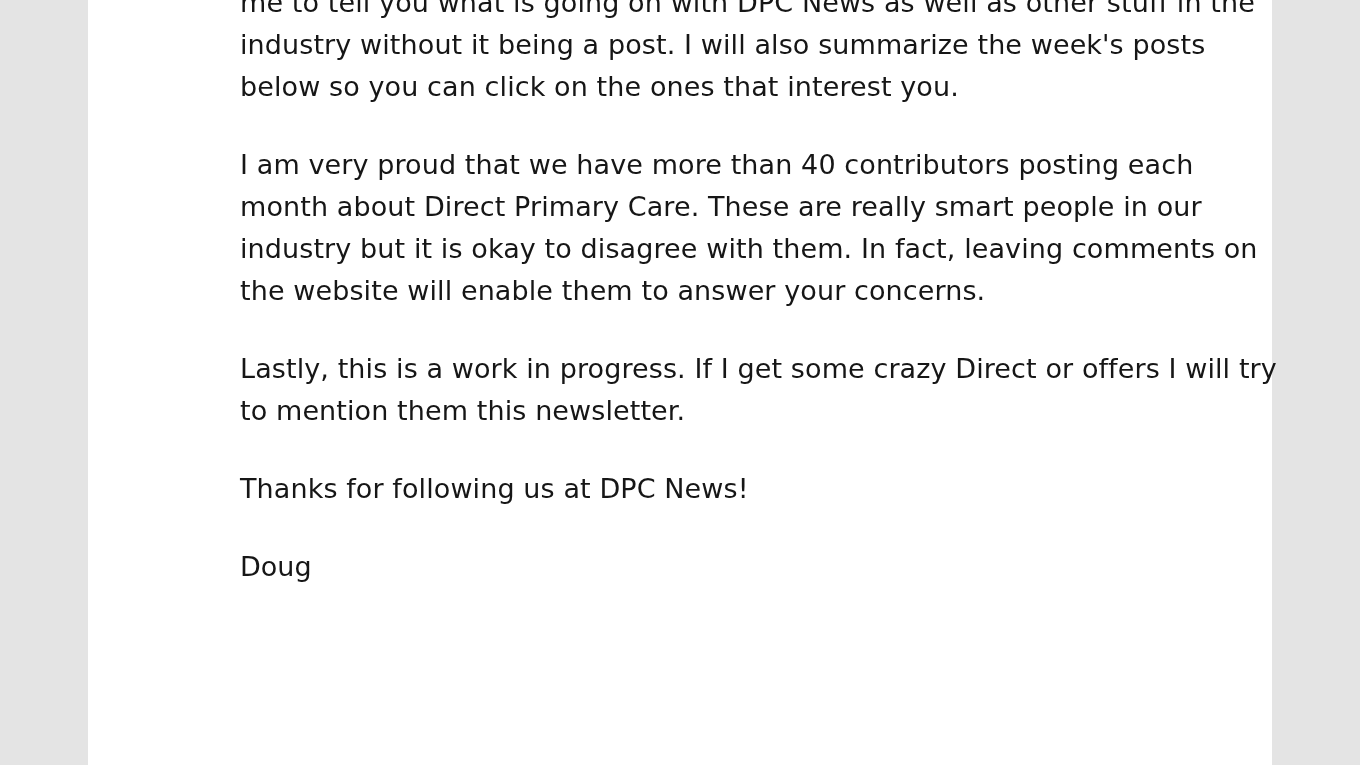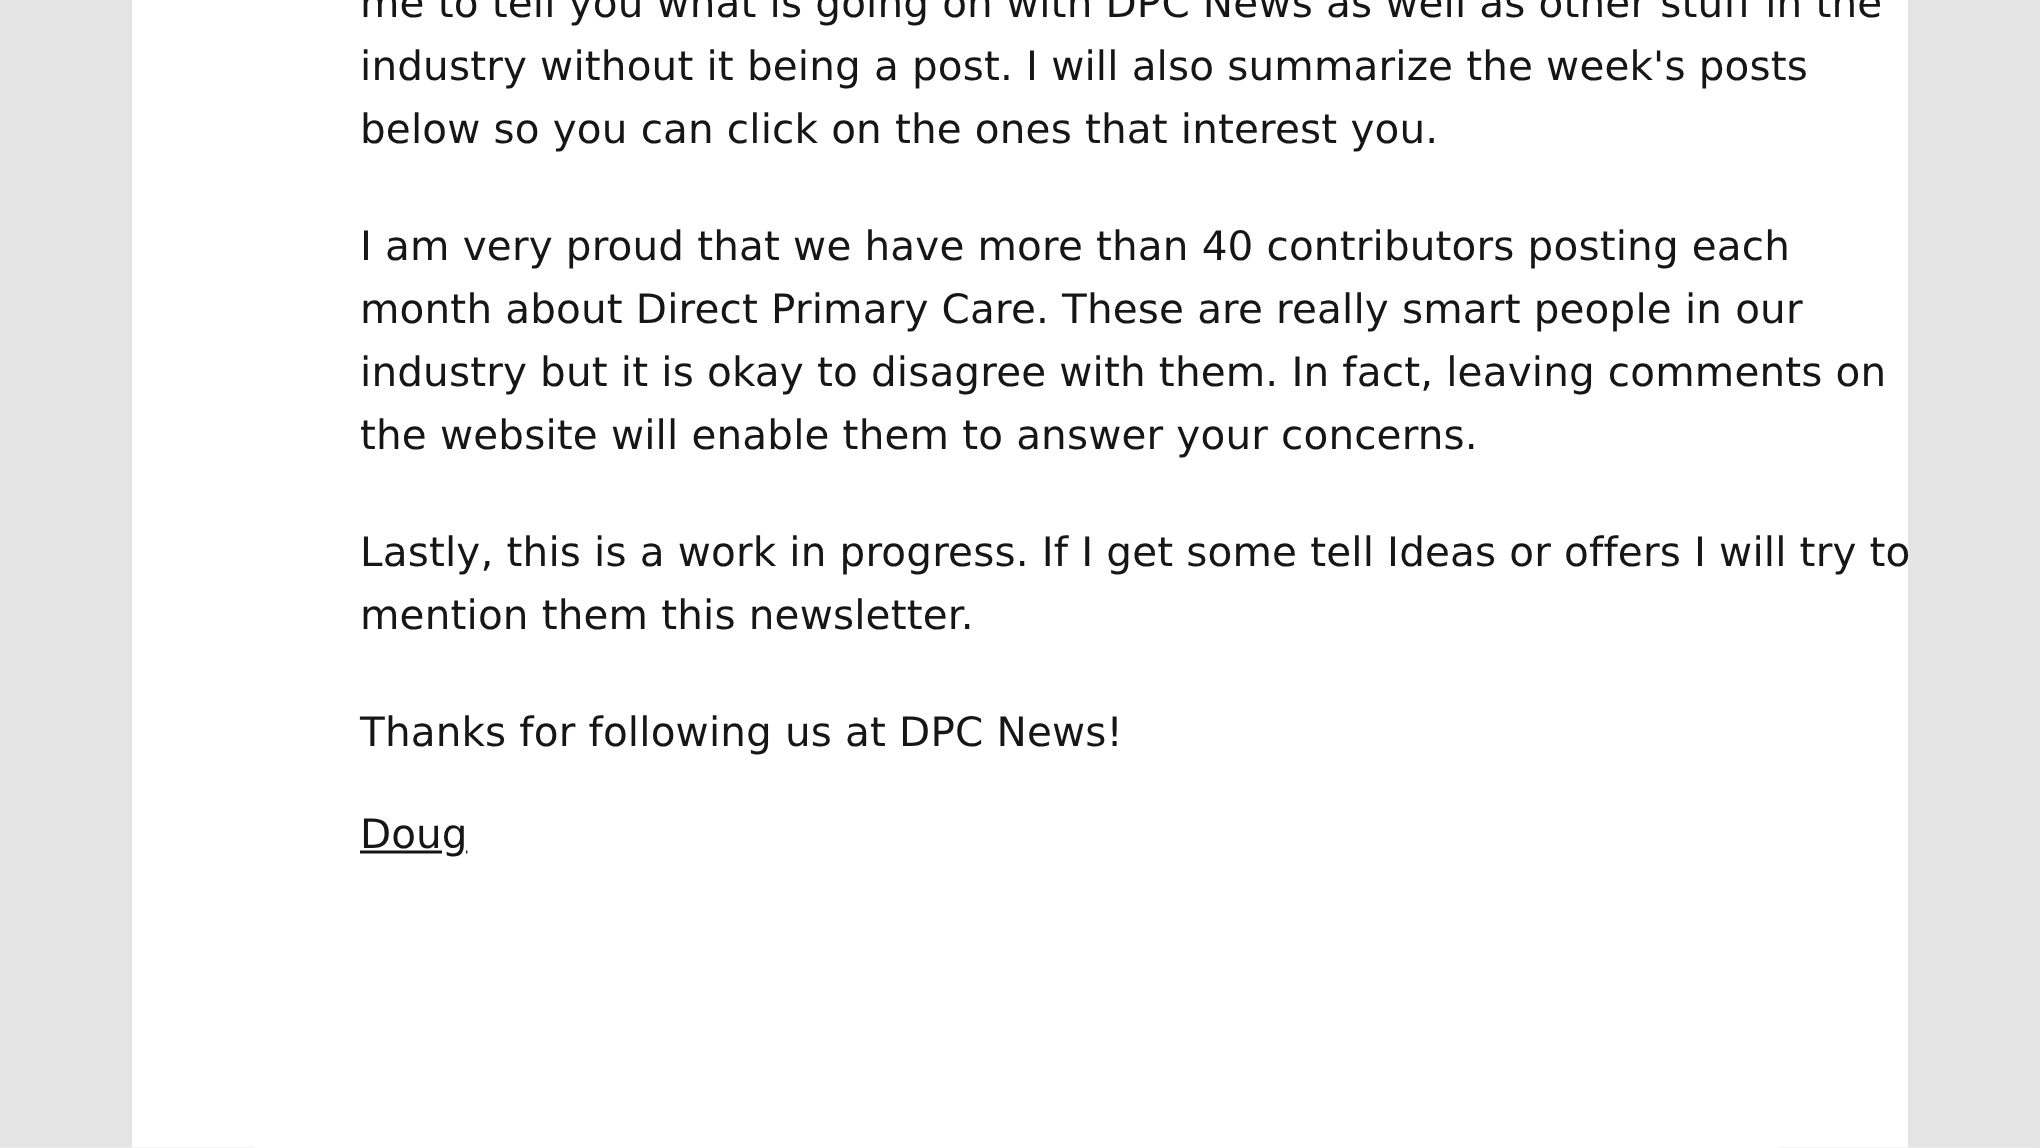--- a/index.html
+++ b/index.html
@@ -36,37 +36,36 @@
   }
   .para {
     font-size: 27px;
     line-height: 42px;
     color: #161616;
     margin: 0 0 36px 0;
     font-weight: 400;
     letter-spacing: 0.1px;
   }
   .para.tight {
-    margin-bottom: 26px;
+    margin-bottom: 36px;
   }
   .signature {
     font-size: 27px;
     line-height: 42px;
     color: #161616;
     margin: 0 0 44px 0;
-    text-decoration: underline;
   }
 </style>
 </head>
 <body>
 
 <div class="page-backdrop">
   <div class="content-sheet">
     <div class="article-body">
       <p class="para">me to tell you what is going on with DPC News as well as other stuff in the industry without it being a post. I will also summarize the week's posts below so you can click on the ones that interest you.</p>
       <p class="para">I am very proud that we have more than 40 contributors posting each month about Direct Primary Care. These are really smart people in our industry but it is okay to disagree with them. In fact, leaving comments on the website will enable them to answer your concerns.</p>
-      <p class="para">Lastly, this is a work in progress. If I get some tell Ideas or offers I will try to mention them this newsletter.</p>
+      <p class="para">Lastly, this is a work in progress. If I get some crazy Direct or offers I will try to mention them this newsletter.</p>
       <p class="para tight">Thanks for following us at DPC News!</p>
       <p class="signature">Doug</p>
 
     </div>
   </div>
 </div>
 
 </body></html>

